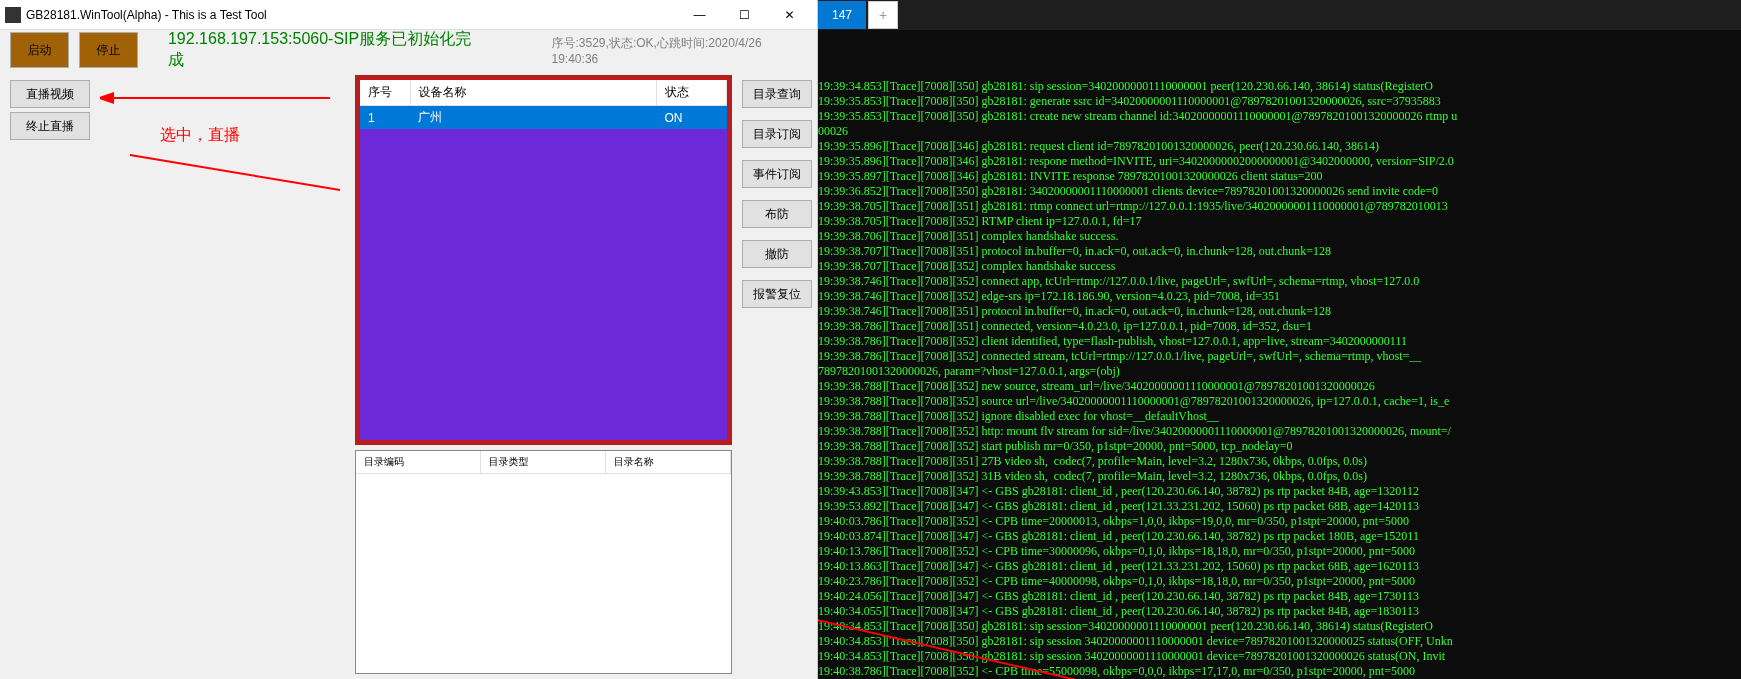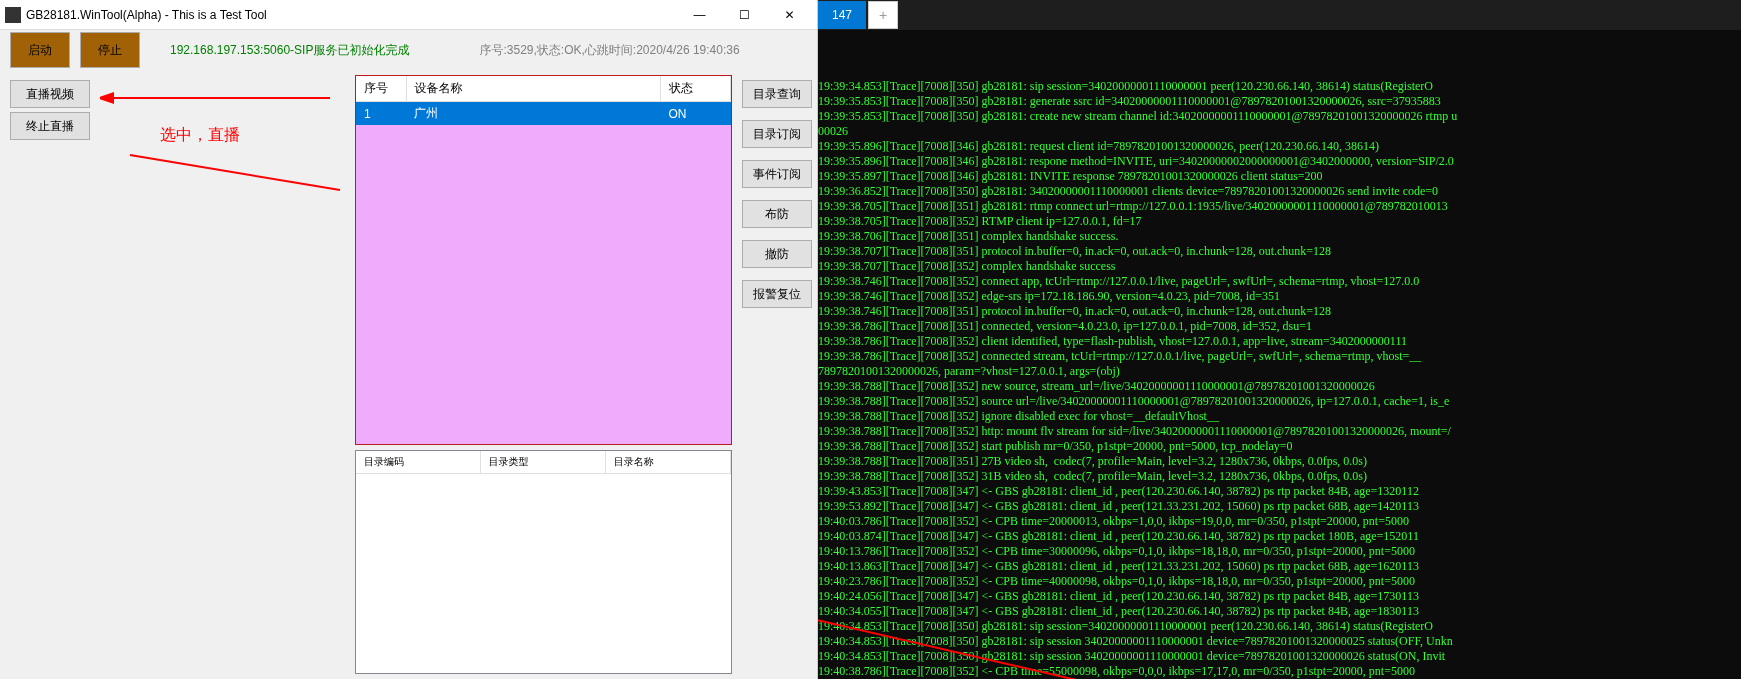--- a/index.html
+++ b/index.html
@@ -8,37 +8,37 @@
 
 .left-pane { width: 818px; height: 679px; border-right: 1px solid #ccc; display: flex; flex-direction: column; background: #f0f0f0; }
 
 .titlebar { height: 30px; background: #fff; display: flex; align-items: center; padding: 0 5px; border-bottom: 1px solid #ddd; }
 .titlebar .icon { width: 16px; height: 16px; background: #333; margin-right: 5px; }
 .titlebar .title { flex: 1; font-size: 12px; color: #000; }
 .titlebar .sysbtn { width: 45px; height: 28px; display: flex; align-items: center; justify-content: center; font-size: 12px; color: #000; cursor: pointer; }
 
 .toolbar { height: 40px; background: #f0f0f0; display: flex; align-items: center; gap: 10px; padding: 5px 10px; }
 .toolbar .btn { width: 60px; height: 36px; background: #a16207; border: 1px solid #adadad; cursor: pointer; display: flex; align-items: center; justify-content: center; }
-.toolbar .status-green { color: #008000; margin-left: 20px; font-size: 12px; }
+.toolbar .status-green { color: #008000; margin-left: 20px; font-size: 16px; }
 .toolbar .status-gray { color: #808080; margin-left: 60px; font-size: 12px; }
 
 .tabrow { height: 26px; background: #f0f0f0; display: flex; border-bottom: 1px solid #aca899; padding-left: 2px; }
 .tabrow .tab { padding: 4px 12px; background: #f0f0f0; border: 1px solid transparent; cursor: pointer; font-size: 12px; }
 .tabrow .tab.active { background: #fff; border: 1px solid #aca899; border-bottom: 1px solid #fff; position: relative; top: 1px; }
 
 .body { flex: 1; display: flex; background: #f0f0f0; }
 .sidebar-btns { width: 100px; padding: 10px; display: flex; flex-direction: column; gap: 4px; }
 .sidebar-btns .btn { height: 28px; background: #e1e1e1; border: 1px solid #adadad; cursor: pointer; display: flex; align-items: center; justify-content: center; font-size: 12px; }
 
 .annotations { width: 250px; position: relative; }
 .arrow-svg { position: absolute; top: 0; left: 0; pointer-events: none; }
 .anno-text { position: absolute; color: #ff0000; font-size: 16px; }
 
 .center { flex: 1; display: flex; flex-direction: column; padding: 5px; gap: 5px; }
-.table-box { flex: 0 0 370px; background: #f0abfc; border: 1px solid #b91c1c; }
+.table-box { flex: 0 0 370px; background: #6d28d9; border: 5px solid #b91c1c; }
 .table-box table { width: 100%; border-collapse: collapse; font-size: 12px; }
 .table-box th { background: #fff; text-align: left; padding: 4px 8px; border-right: 1px solid #e0e0e0; border-bottom: 1px solid #e0e0e0; font-weight: normal; }
 .table-box td { padding: 3px 8px; }
 .table-box tr.selected td { background: #0078d7; color: #fff; }
 
 .bottom-box { flex: 1; background: #fff; border: 1px solid #828790; }
 .bottom-box table { width: 100%; border-collapse: collapse; font-size: 10px; }
 .bottom-box th { background: #fff; text-align: left; padding: 4px 8px; border-right: 1px solid #e0e0e0; border-bottom: 1px solid #e0e0e0; font-weight: normal; }
 
 .rightbar { width: 80px; padding: 10px 5px; display: flex; flex-direction: column; gap: 12px; }

